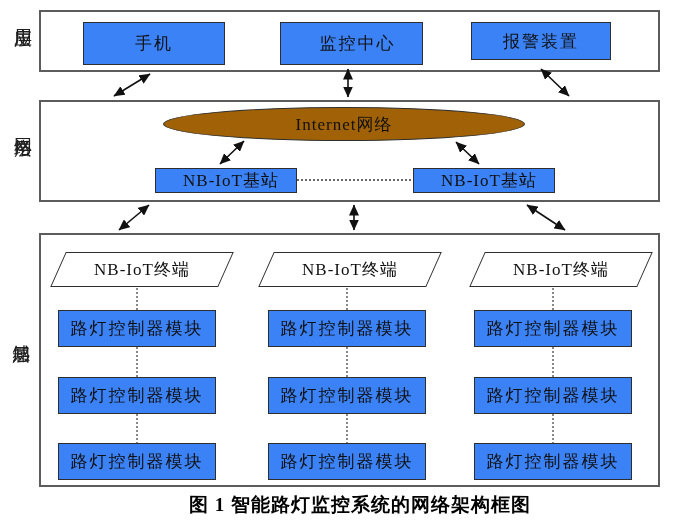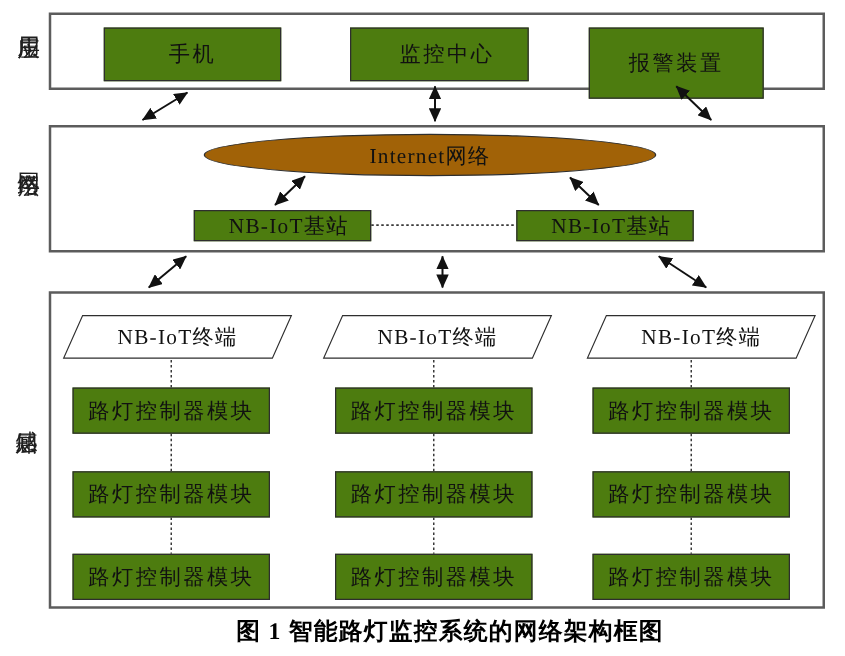--- a/index.html
+++ b/index.html
@@ -8,21 +8,21 @@
     font-family:"Liberation Serif", serif; color:#1a1a1a; overflow:hidden;
   }
   .layer {
     position:absolute; border:2px solid #5c5c5c; background:#ffffff; box-sizing:border-box;
   }
   .vlabel {
     position:absolute; writing-mode:vertical-rl; text-orientation:upright;
     font-size:18px; line-height:19px; letter-spacing:1px; color:#1f1f1f; white-space:nowrap;
   }
   .box {
-    position:absolute; border:1.5px solid #2e2e2e; background:#4d7c0f; box-sizing:border-box;
+    position:absolute; border:1.5px solid #2e2e2e; background:#3b82f6; box-sizing:border-box;
     display:flex; align-items:center; justify-content:center;
     font-size:17px; letter-spacing:2px; color:#111111; text-align:left; white-space:nowrap;
   }
   .station { border-width:1px; letter-spacing:1px;padding-left:10px; }
   .ellipse {
     position:absolute; border:1.5px solid #2e2e2e; border-radius:50%; background:#a16207;
     box-sizing:border-box; display:flex; align-items:center; justify-content:center;
     font-size:17px; letter-spacing:1px; color:#111111;
   }
   .para {
@@ -47,21 +47,21 @@
   <div class="layer" style="left:39px; top:10px; width:621px; height:62px;"></div>
   <div class="layer" style="left:39px; top:100px; width:621px; height:102px;"></div>
   <div class="layer" style="left:39px; top:233px; width:621px; height:254px;"></div>
 
   <div class="vlabel" style="left:13px; top:14px;">应用层</div>
   <div class="vlabel" style="left:13px; top:124px;">网络层</div>
   <div class="vlabel" style="left:11px; top:330px;">感知层</div>
 
   <div class="box" style="left:83px; top:22px; width:142px; height:43px;">手机</div>
   <div class="box" style="left:280px; top:22px; width:143px; height:43px;padding-left:12px;">监控中心</div>
-  <div class="box" style="left:471px; top:22px; width:140px; height:57px;">报警装置</div>
+  <div class="box" style="left:471px; top:22px; width:140px; height:38px;">报警装置</div>
 
   <div class="ellipse" style="left:163px; top:107px; width:362px; height:34px;">Internet网络</div>
   <div class="box station" style="left:155px; top:168px; width:142px; height:25px;">NB-IoT基站</div>
   <div class="box station" style="left:413px; top:168px; width:142px; height:25px;">NB-IoT基站</div>
 
   <div class="para" style="left:58px; top:252px; width:168px; height:35px;">
     <span>NB-IoT终端</span>
   </div>
   <div class="para" style="left:266px; top:252px; width:168px; height:35px;">
     <span>NB-IoT终端</span>

